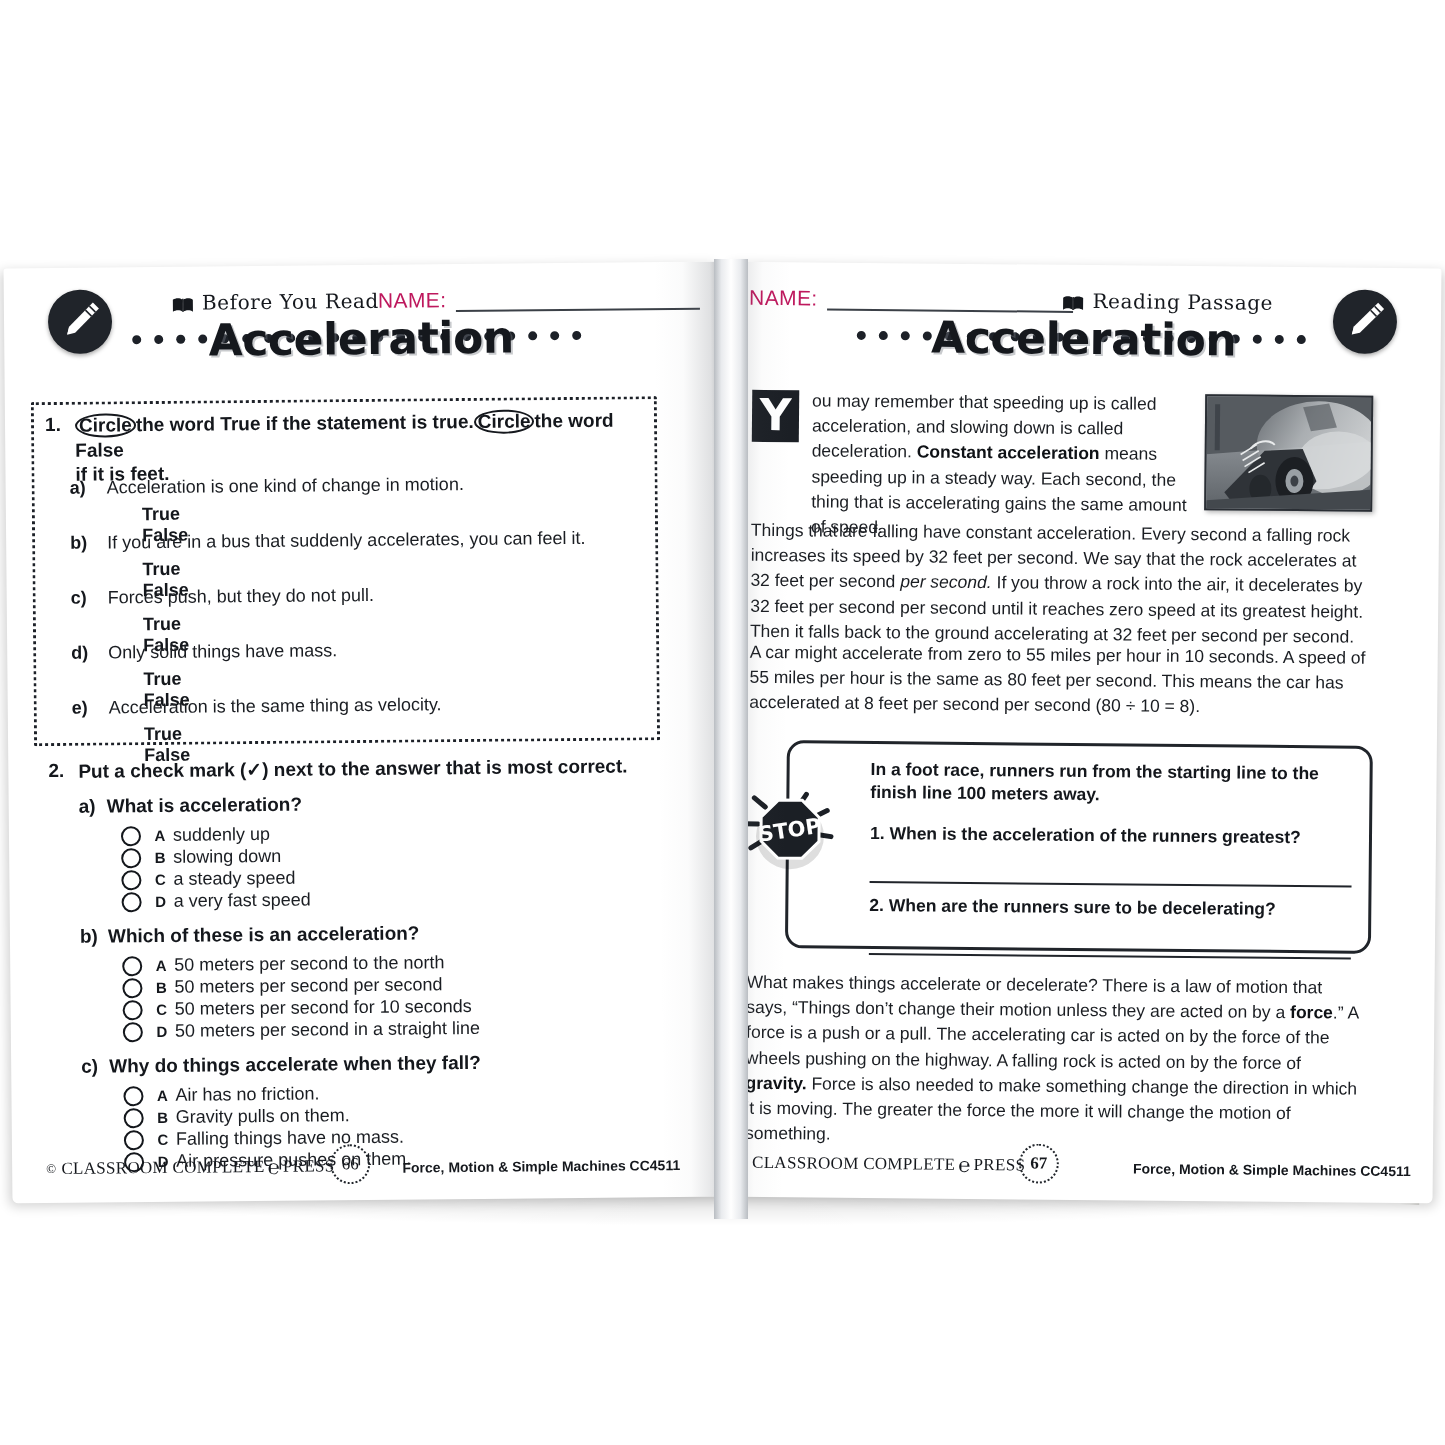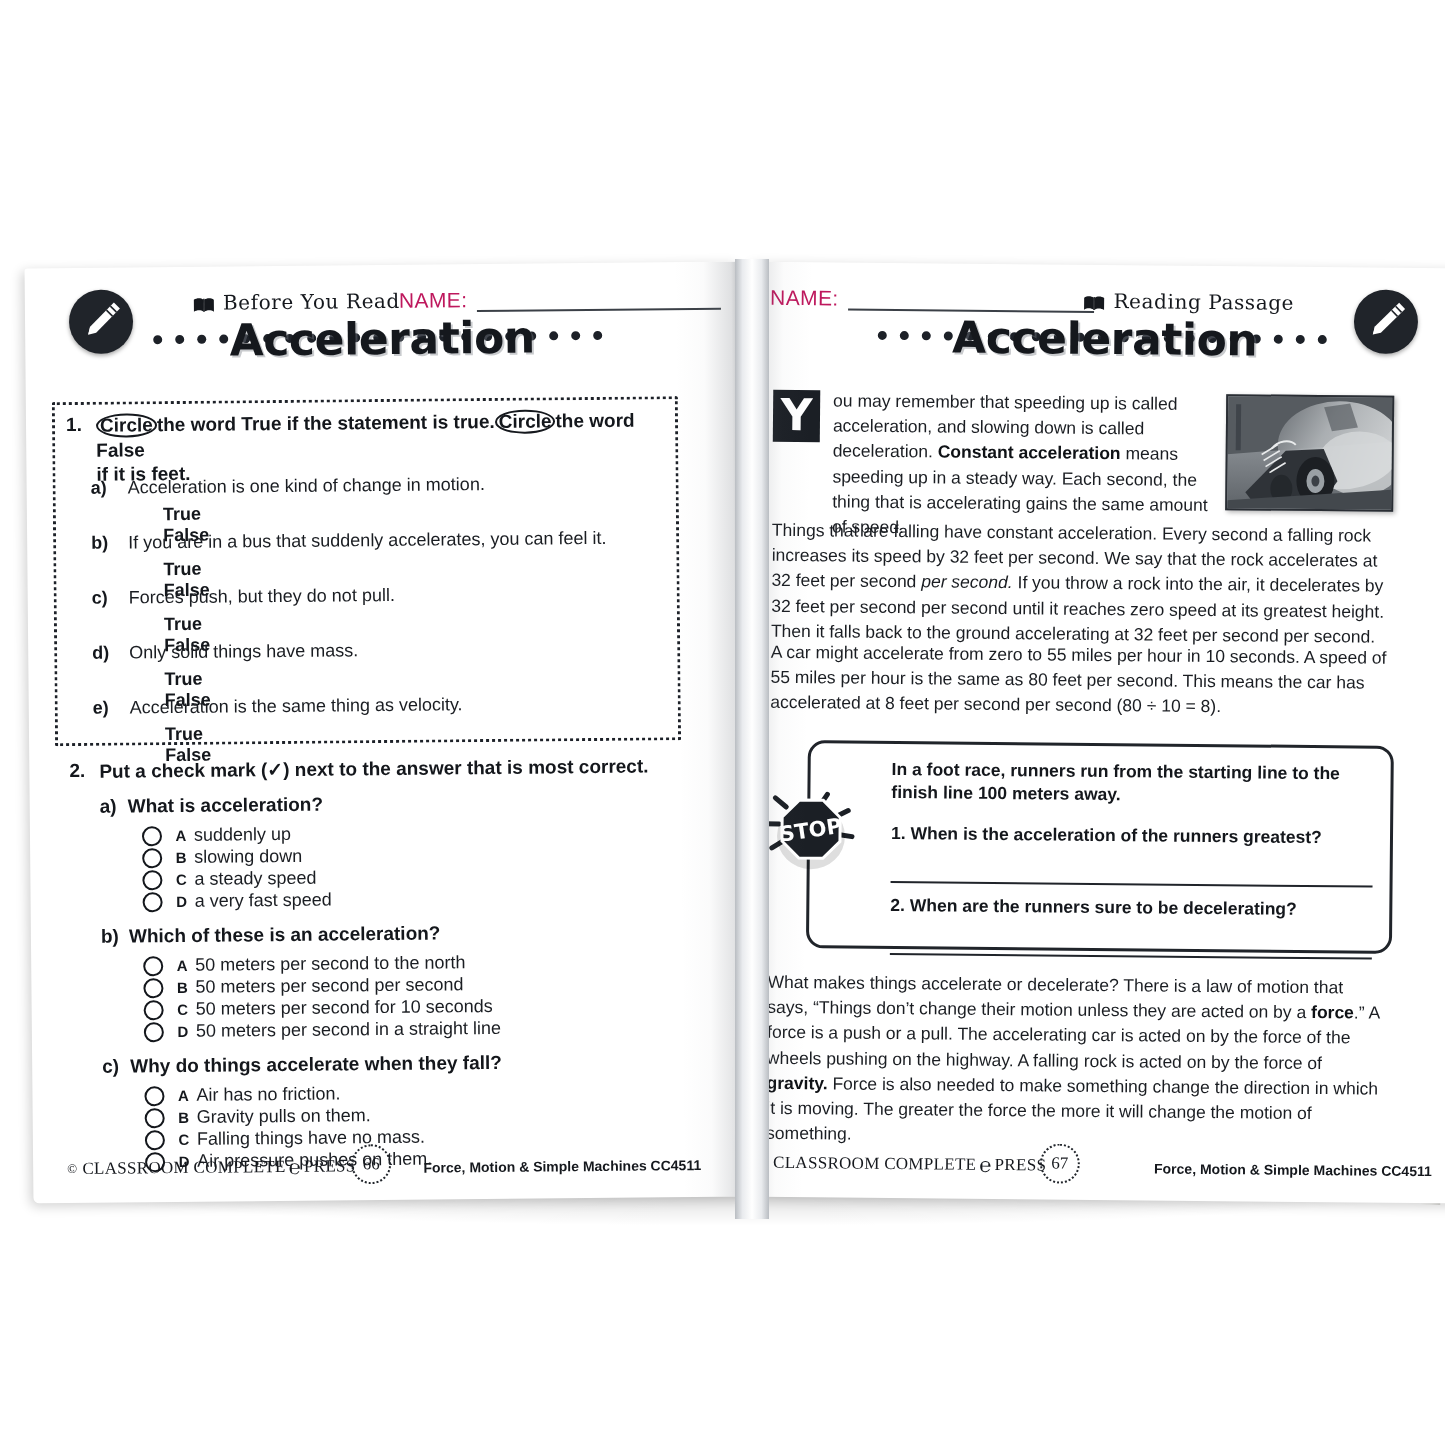--- a/index.html
+++ b/index.html
@@ -3,21 +3,21 @@
 <meta charset="utf-8">
 <style>
   html,body{margin:0;padding:0;}
   body{
     width:1445px;height:1445px;
     background:#ffffff;
     font-family:"Liberation Sans", sans-serif;
     overflow:hidden;
     position:relative;
   }
-  .stage{position:absolute;inset:0;margin-left:21px;}
+  .stage{position:absolute;inset:0;}
 
   
   .book{
     position:absolute;
     left:8px; top:265px;
     width:1429px; height:960px;
   }
   .page{
     position:absolute;
     top:0;
@@ -521,21 +521,21 @@
 
         <div class="para" id="para4" style="left:26px;top:708px;width:620px;"><span>What makes things accelerate or decelerate? There is a law of motion that says, “Things don’t change their motion unless they are acted on by a </span><b>force</b><span>.” A force is a push or a pull. The accelerating car is acted on by the force of the wheels pushing on the highway. A falling rock is acted on by the force of </span><b>gravity.</b><span> Force is also needed to make something change the direction in which it is moving. The greater the force the more it will change the motion of something.</span></div>
 
         <div class="foot">
           <div class="ccp" style="left:18px;">
             <span class="c">©</span>
             <span>CLASSROOM COMPLETE</span>
             <span class="mark">℮</span>
             <span>PRESS</span>
           </div>
-          <div class="pgnum" style="left:300px;">67</div>
+          <div class="pgnum" style="left:300px;font-weight:bold;">67</div>
           <div class="bookref" style="right:22px;">Force, Motion &amp; Simple Machines CC4511</div>
         </div>
 
         <div class="gutter-r"></div>
       </div>
     </div>
 
     <div class="spine"></div>
   </div>
 </div>

